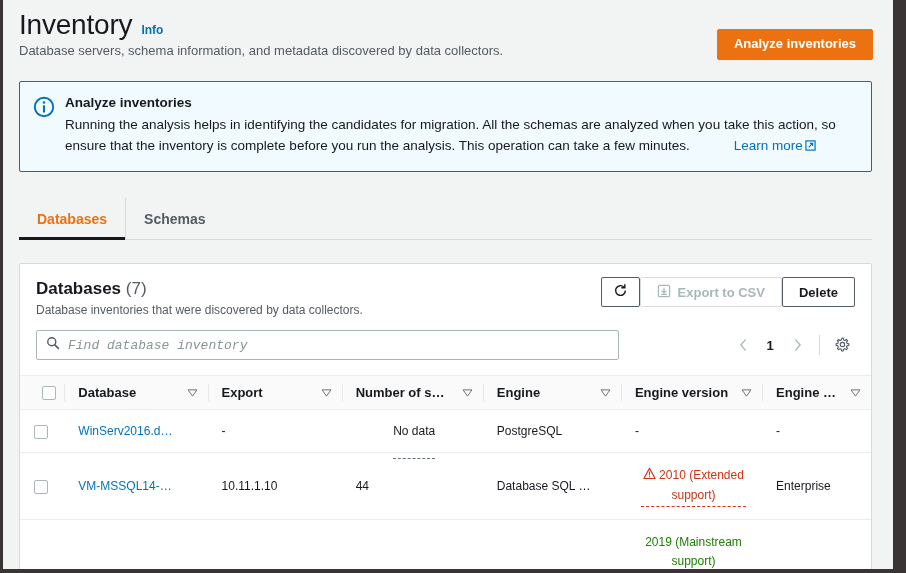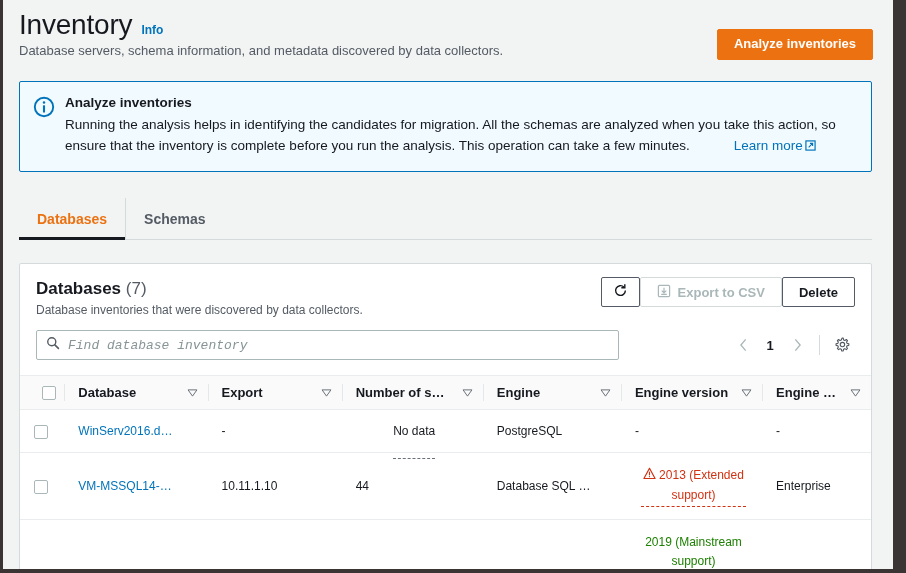--- a/index.html
+++ b/index.html
@@ -528,21 +528,21 @@
           <td><span>44</span></td>
           <td>
                 <span class="trunc">Database SQL …</span>
               </td>
           <td class="center">
             <span class="status-cell status-warn">
               <span class="status-icon"><svg width="13" height="13" viewBox="0 0 14 14">
                       <path d="M7 1.4 L13 12.4 H1 Z" fill="none" stroke="#d13212" stroke-width="1.3" stroke-linejoin="round"></path>
                       <rect x="6.4" y="5" width="1.2" height="4" fill="#d13212"></rect>
                       <rect x="6.4" y="9.8" width="1.2" height="1.2" fill="#d13212"></rect>
-                    </svg></span><span class="st-text">2013 (Extended support)</span>
+                    </svg></span><span class="st-text">2010 (Extended support)</span>
             </span>
           </td>
           <td>
                 <span class="trunc">Enterprise</span>
               </td>
         </tr>
 
         <tr>
           <td class="col-check"></td>
           <td></td>

